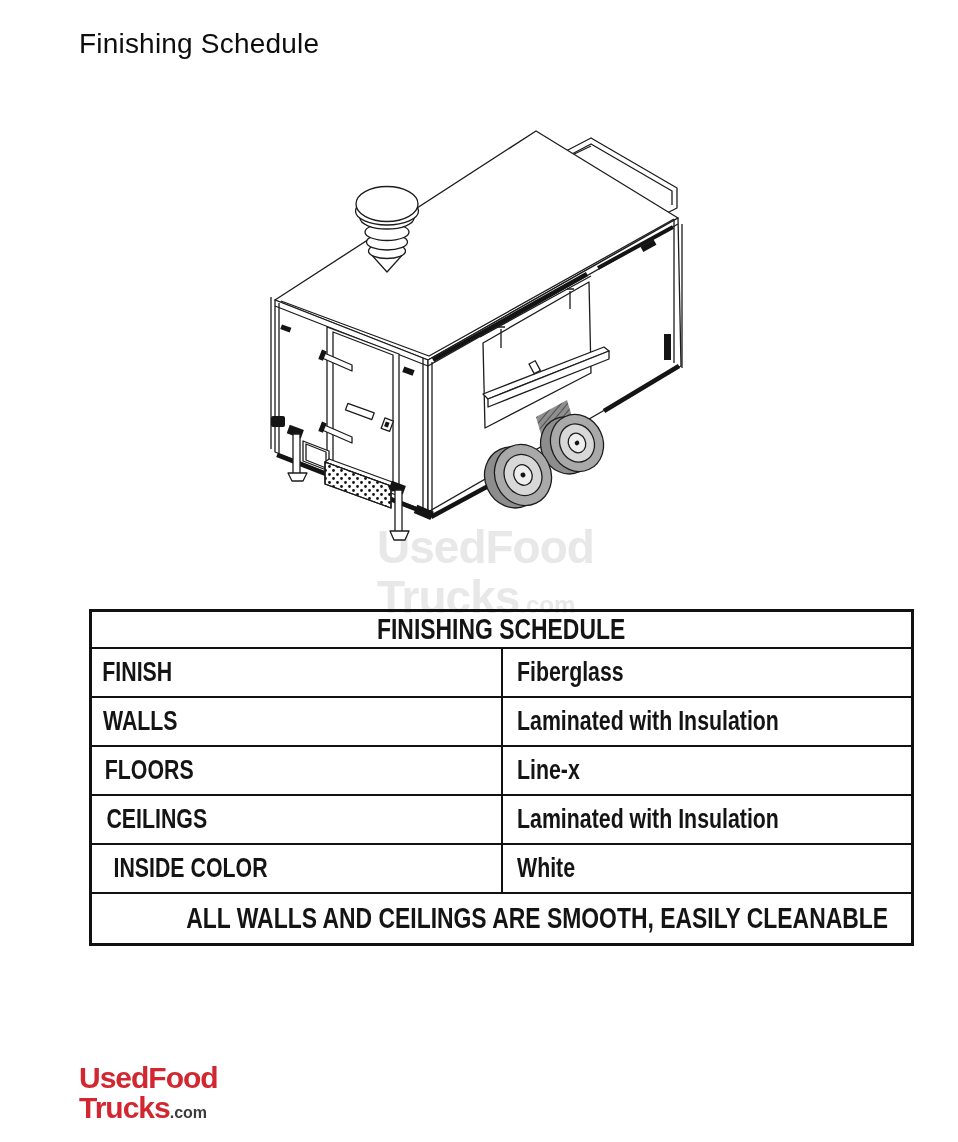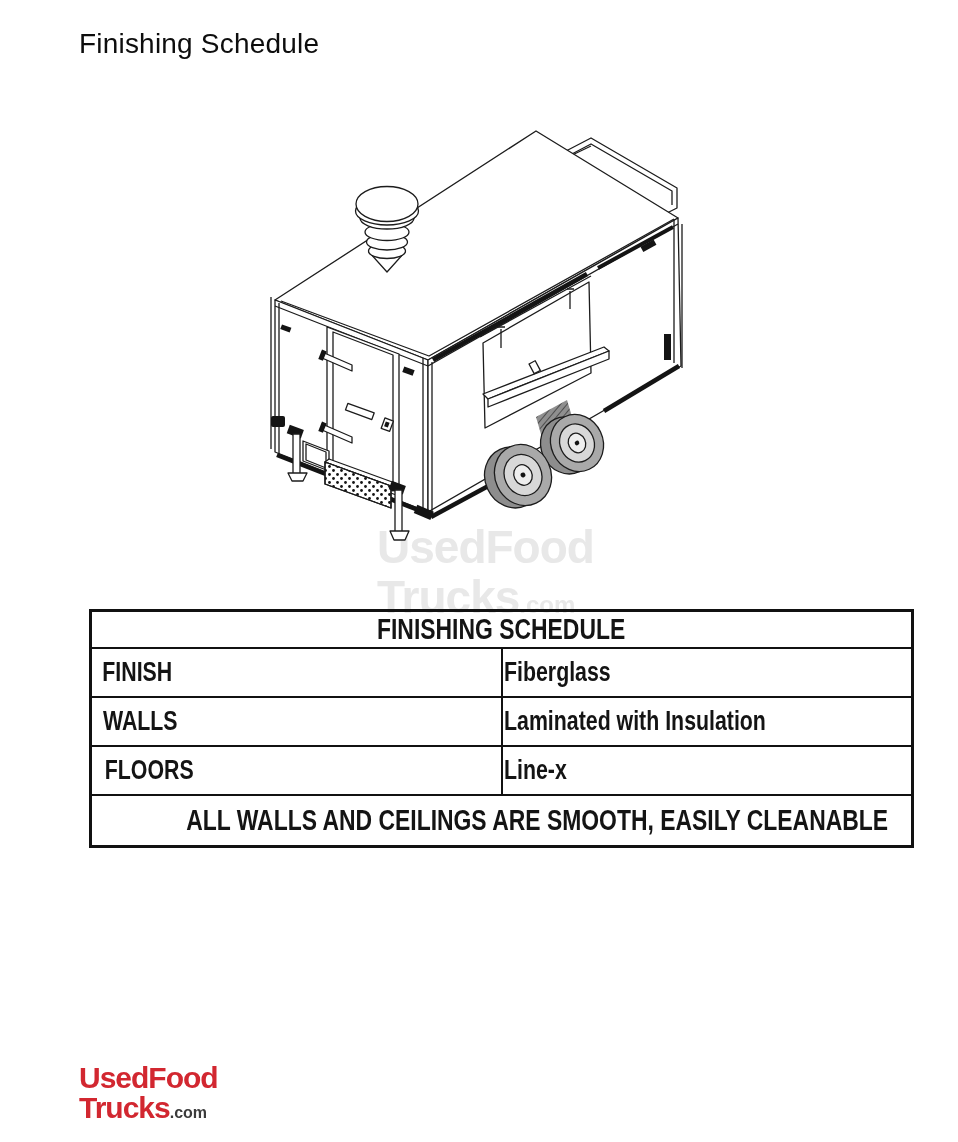--- a/index.html
+++ b/index.html
@@ -25,21 +25,21 @@
   table.schedule{
     position:absolute;left:58px;top:609px;width:825px;z-index:3;
     border-collapse:collapse;background:transparent;table-layout:fixed;
   }
   table.schedule td{
     border:2px solid #111;vertical-align:middle;overflow:visible;
   }
   table.schedule{border:3px solid #111;}
   td.hdr{height:31px;text-align:center;border-bottom-width:3px;}
   td.lab{height:45px;width:412px;text-align:left;}
-  td.val{height:45px;text-align:left;padding-left:1px;}
+  td.val{height:45px;text-align:left;padding-left:14px;}
   td.prep{height:71px;}
   td.ftr{height:47px;text-align:center;border-top-width:4px;}
   
   .c,.cl{
     display:inline-block;font-weight:bold;white-space:nowrap;
     transform:scaleX(0.79);color:#141414;
   }
   .c{transform-origin:50% 50%;}
   .cl{transform-origin:0 50%;}
   .hdr .c{font-size:29px;}
@@ -210,20 +210,28 @@
       </tr>
       <tr>
         <td class="lab"><span class="c">WALLS</span></td>
         <td class="val"><span class="cl">Laminated with Insulation</span></td>
       </tr>
       <tr>
         <td class="lab"><span class="c">FLOORS</span></td>
         <td class="val"><span class="cl">Line-x</span></td>
       </tr>
       <tr>
+        <td class="lab"><span class="c">CEILINGS</span></td>
+        <td class="val"><span class="cl">Laminated with Insulation</span></td>
+      </tr>
+      <tr>
+        <td class="lab"><span class="c">INSIDE COLOR</span></td>
+        <td class="val"><span class="cl">White</span></td>
+      </tr>
+      <tr>
         <td class="ftr" colspan="2"><span class="c">ALL WALLS AND CEILINGS ARE SMOOTH, EASILY CLEANABLE</span></td>
       </tr>
     </tbody>
   </table>
 
   <div class="logo">
     <div class="l1" style="color: rgb(210, 39, 48);">UsedFood</div>
     <div class="l2"><span style="color: rgb(210, 39, 48);">Trucks</span><span class="suffix" style="color: rgb(59, 59, 59);">.com</span></div>
   </div>
 

